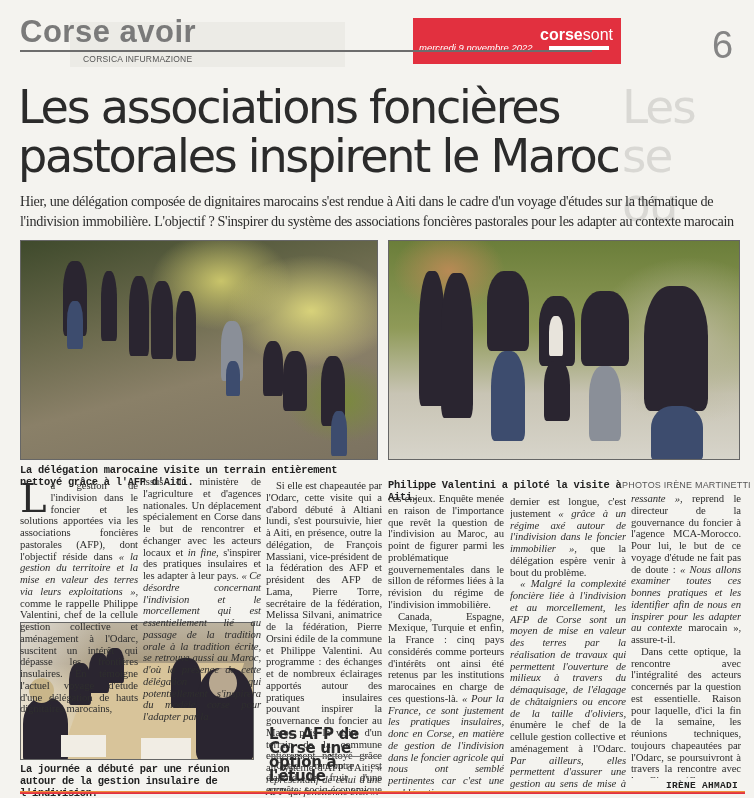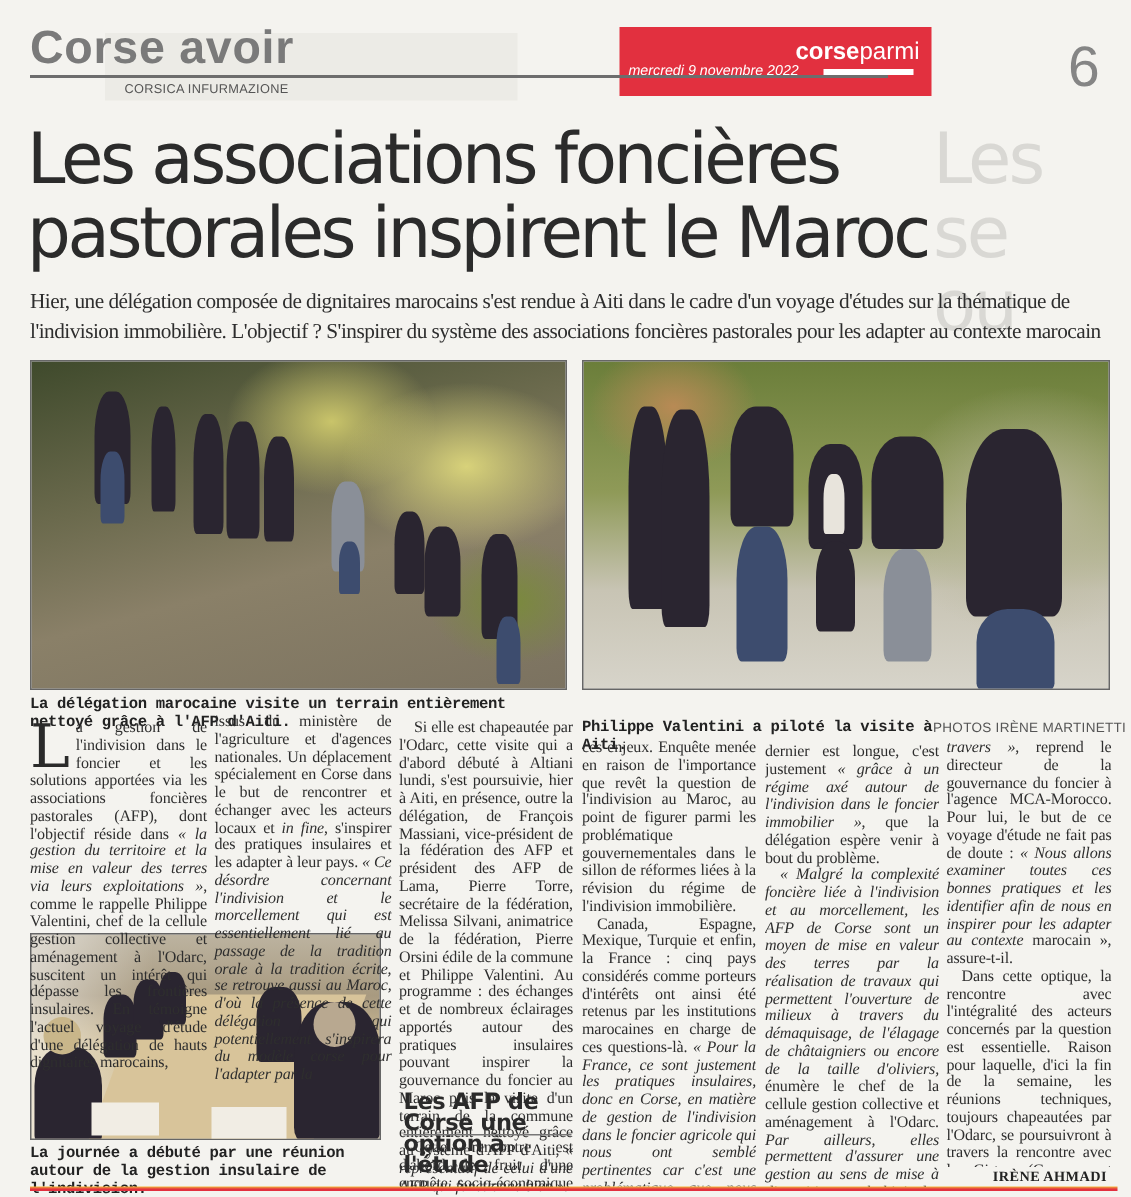--- a/index.html
+++ b/index.html
@@ -51,34 +51,34 @@
   .credit { position: absolute; left: 622px; top: 480px; font-family: "Liberation Sans", sans-serif; font-size: 9px; color: #555; letter-spacing: 0.2px; }
 
   
   .col { position: absolute; font-family: "Liberation Serif", serif; font-size: 10.7px; line-height: 11.75px; color: #2e2e2e; text-align: justify; hyphens: auto; letter-spacing: -0.1px; }
   .col p { text-indent: 10px; }
   .col p.noindent { text-indent: 0; }
   .col i { font-style: italic; }
   .dropcap { float: left; font-family: "DejaVu Serif", serif; font-size: 40px; line-height: 33px; margin: 2px 4px 0 0; color: #2a2a2a; }
   .subhead { position: absolute; left: 269px; top: 727px; width: 112px; font-family: "DejaVu Sans", sans-serif; font-weight: bold; font-size: 15px; line-height: 14px; color: #2a2a2a; letter-spacing: -0.3px; }
   .sub-rule { position: absolute; left: 269px; top: 756px; width: 112px; height: 1px; background: #777; }
-  .byline { position: absolute; right: 16px; top: 780px; font-family: Liberation Serif, serif; font-weight: bold; font-size: 9.5px; color: #222; letter-spacing: 0.3px; margin-left: 28px; }
+  .byline { position: absolute; right: 16px; top: 780px; font-family: Liberation Mono, monospace; font-weight: bold; font-size: 9.5px; color: #222; letter-spacing: 0.3px; margin-left: 28px; }
 
   .bottom-bar { position: absolute; left: 20px; top: 791px; width: 725px; height: 3px; background: linear-gradient(180deg, #f2b33a 0%, #e2303f 60%); }
 </style>
 </head>
 <body>
 
 <div class="hdr-bg"></div>
 <div class="hdr-title" style="z-index:2">Corse avoir</div>
 <div class="hdr-line"></div>
 <div class="hdr-sub" style="z-index:2">CORSICA INFURMAZIONE</div>
 <div class="redbar">
   <span class="date">mercredi 9 novembre 2022</span>
-  <span class="logo"><b>corse</b><span>parmi</span></span>
+  <span class="logo"><b>corse</b><span>sont</span></span>
   <span class="logo-strip"></span>
 </div>
 <div class="pagenum">6</div>
 
 <div class="ghost">Les se<br>ou</div>
 <h1 class="headline">
   <span>Les associations foncières</span><br>
   <span>pastorales inspirent le Maroc</span>
 </h1>
 <p class="lede">Hier, une délégation composée de dignitaires marocains s'est rendue à Aiti dans le cadre d'un voyage d'études sur la thématique de l'indivision immobilière. L'objectif ? S'inspirer du système des associations foncières pastorales pour les adapter au contexte marocain</p>
@@ -152,18 +152,18 @@
   <p><span>Canada, Espagne, Mexique, Turquie et enfin, la France : cinq pays considérés comme porteurs d'intérêts ont ainsi été retenus par les institutions marocaines en charge de ces questions-là.</span> <i>« Pour la France, ce sont justement les pratiques insulaires, donc en Corse, en matière de gestion de l'indivision dans le foncier agricole qui nous ont semblé pertinentes car c'est une problématique que nous rencontrons aussi au Maroc »</i></p>
 </div>
 
 <div class="col" style="left:510px;top:496px;width:116px;height:298px;overflow:hidden;">
   <p class="noindent"><span>dernier est longue, c'est justement</span> <i>« grâce à un régime axé autour de l'indivision dans le foncier immobilier »</i><span>, que la délégation espère venir à bout du problème.</span></p>
   <p><i>« Malgré la complexité foncière liée à l'indivision et au morcellement, les AFP de Corse sont un moyen de mise en valeur des terres par la réalisation de travaux qui permettent l'ouverture de milieux à travers du démaquisage, de l'élagage de châtaigniers ou encore de la taille d'oliviers,</i> <span>énumère le chef de la cellule gestion collective et aménagement à l'Odarc.</span> <i>Par ailleurs, elles permettent d'assurer une gestion au sens de mise à disposition par le biais des conventions pluriannuelles des exploitations qui vont ensuite permettre aux agriculteurs d'avoir des capacités d'exploitation. »</i></p>
 
 </div>
 
 <div class="col" style="left:631px;top:493px;width:110px;height:285px;overflow:hidden;">
-  <p class="noindent"><i>travers »</i><span>, reprend le directeur de la gouvernance du foncier à l'agence MCA-Morocco. Pour lui, le but de ce voyage d'étude ne fait pas de doute :</span> <i>« Nous allons examiner toutes ces bonnes pratiques et les identifier afin de nous en inspirer pour les adapter au contexte</i> <span>marocain », assure-t-il.</span></p>
+  <p class="noindent"><i>ressante »</i><span>, reprend le directeur de la gouvernance du foncier à l'agence MCA-Morocco. Pour lui, le but de ce voyage d'étude ne fait pas de doute :</span> <i>« Nous allons examiner toutes ces bonnes pratiques et les identifier afin de nous en inspirer pour les adapter au contexte</i> <span>marocain », assure-t-il.</span></p>
   <p><span>Dans cette optique, la rencontre avec l'intégralité des acteurs concernés par la question est essentielle. Raison pour laquelle, d'ici la fin de la semaine, les réunions techniques, toujours chapeautées par l'Odarc, se poursuivront à travers la rencontre avec le Girtec (Groupement d'Intérêt public pour la Reconstitution des Titres de propriétés En Corse), mais aussi la visite de l'agence de l'urbanisme et de l'Office Foncier de la Corse. Une manière de donner à la délégation marocaine, un panorama global du fonctionnement et de la gestion de l'indivision dans le foncier à l'échelle insulaire afin qu'elle puisse, à son retour, avoir une idée claire du modèle dont elle veut s'inspirer.</span></p>
 </div>
 <div class="byline">IRÈNE AHMADI</div>
 
 <div class="bottom-bar"></div>
 
 </body></html>

